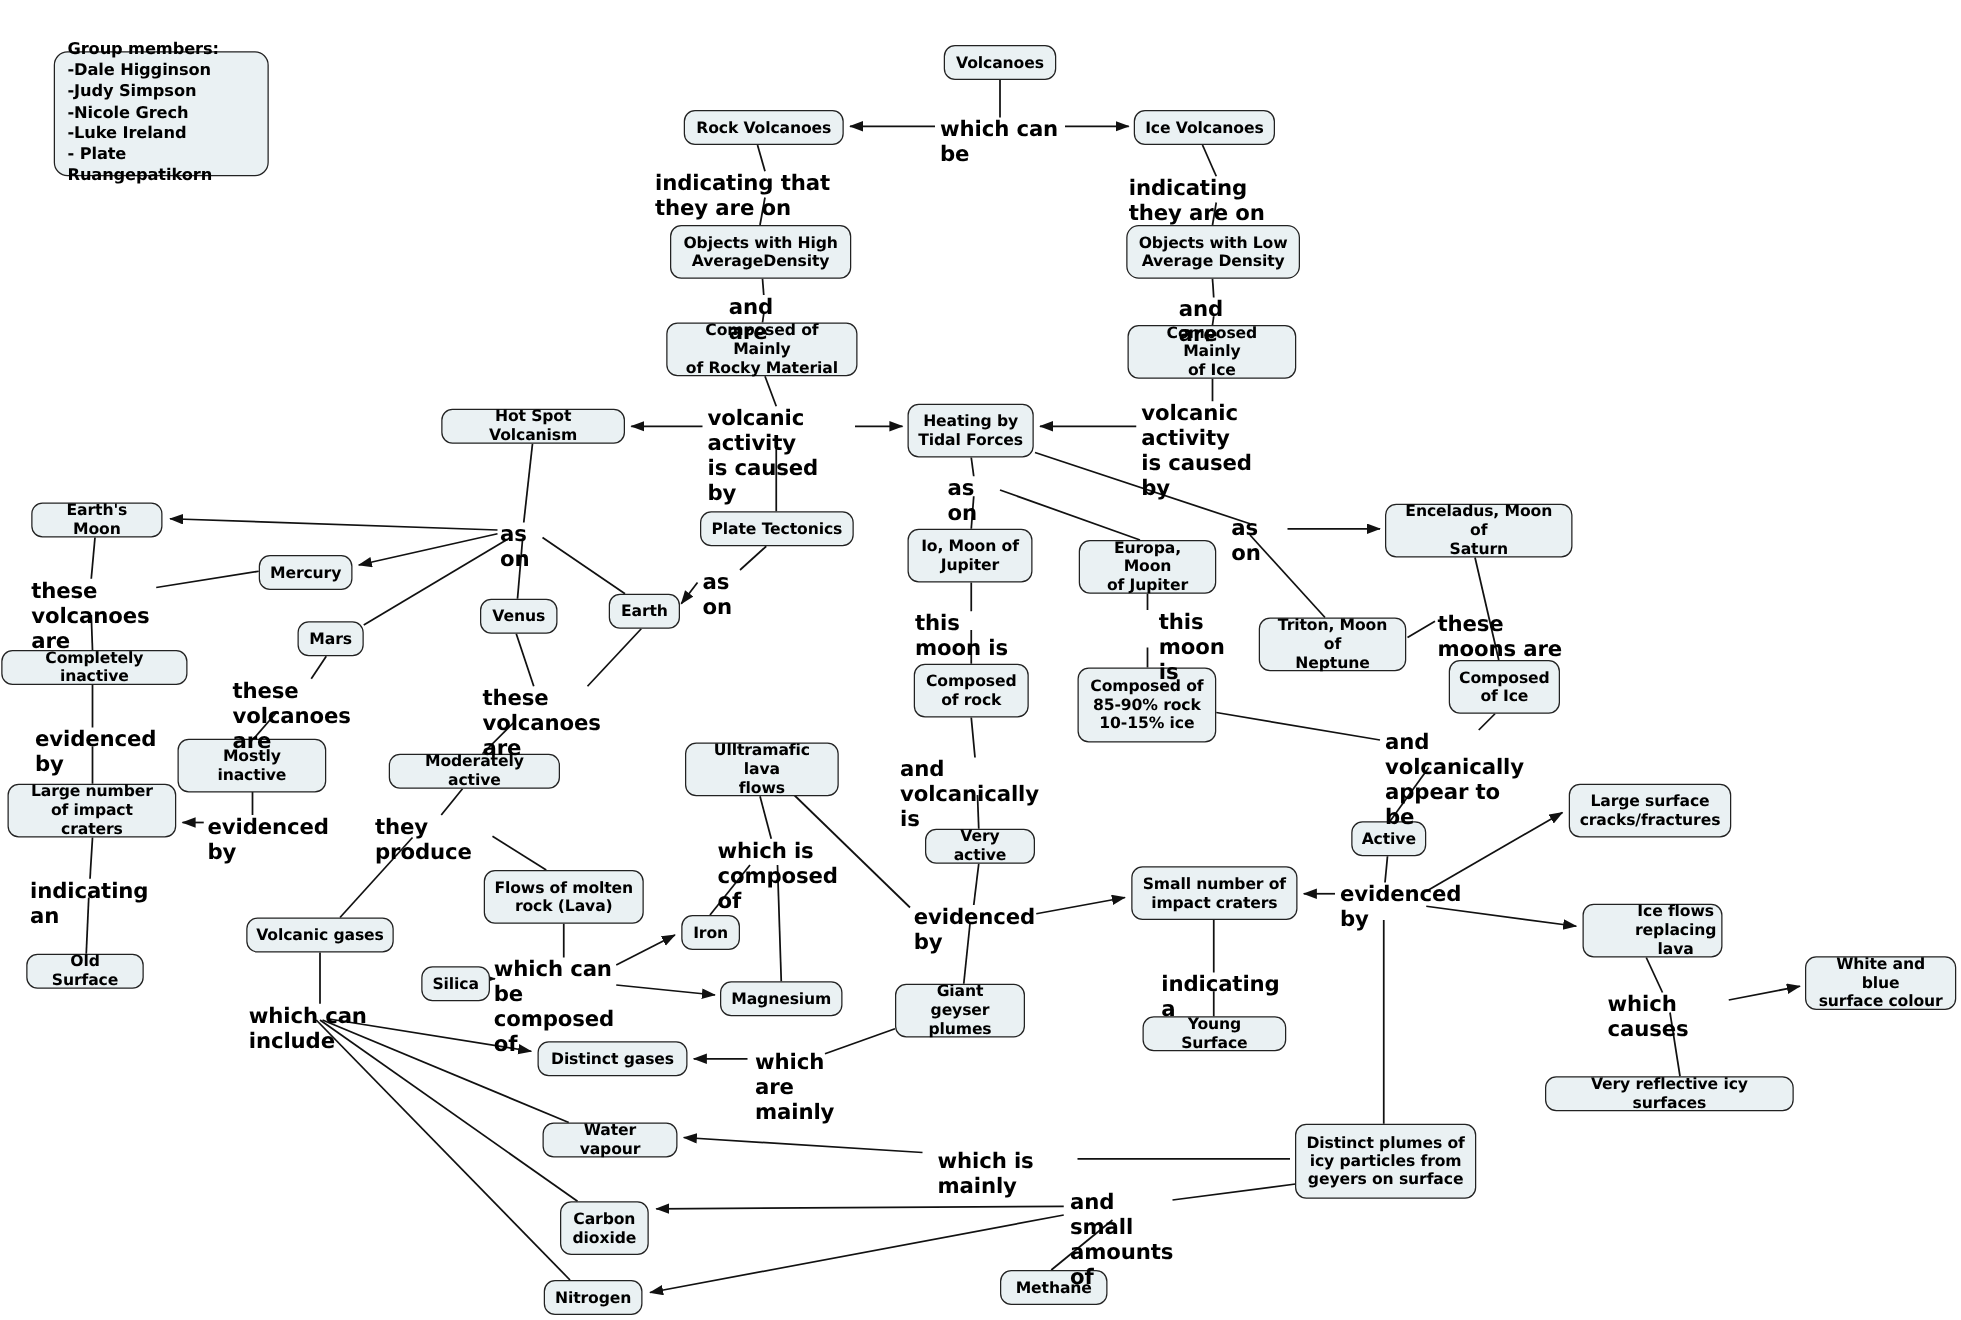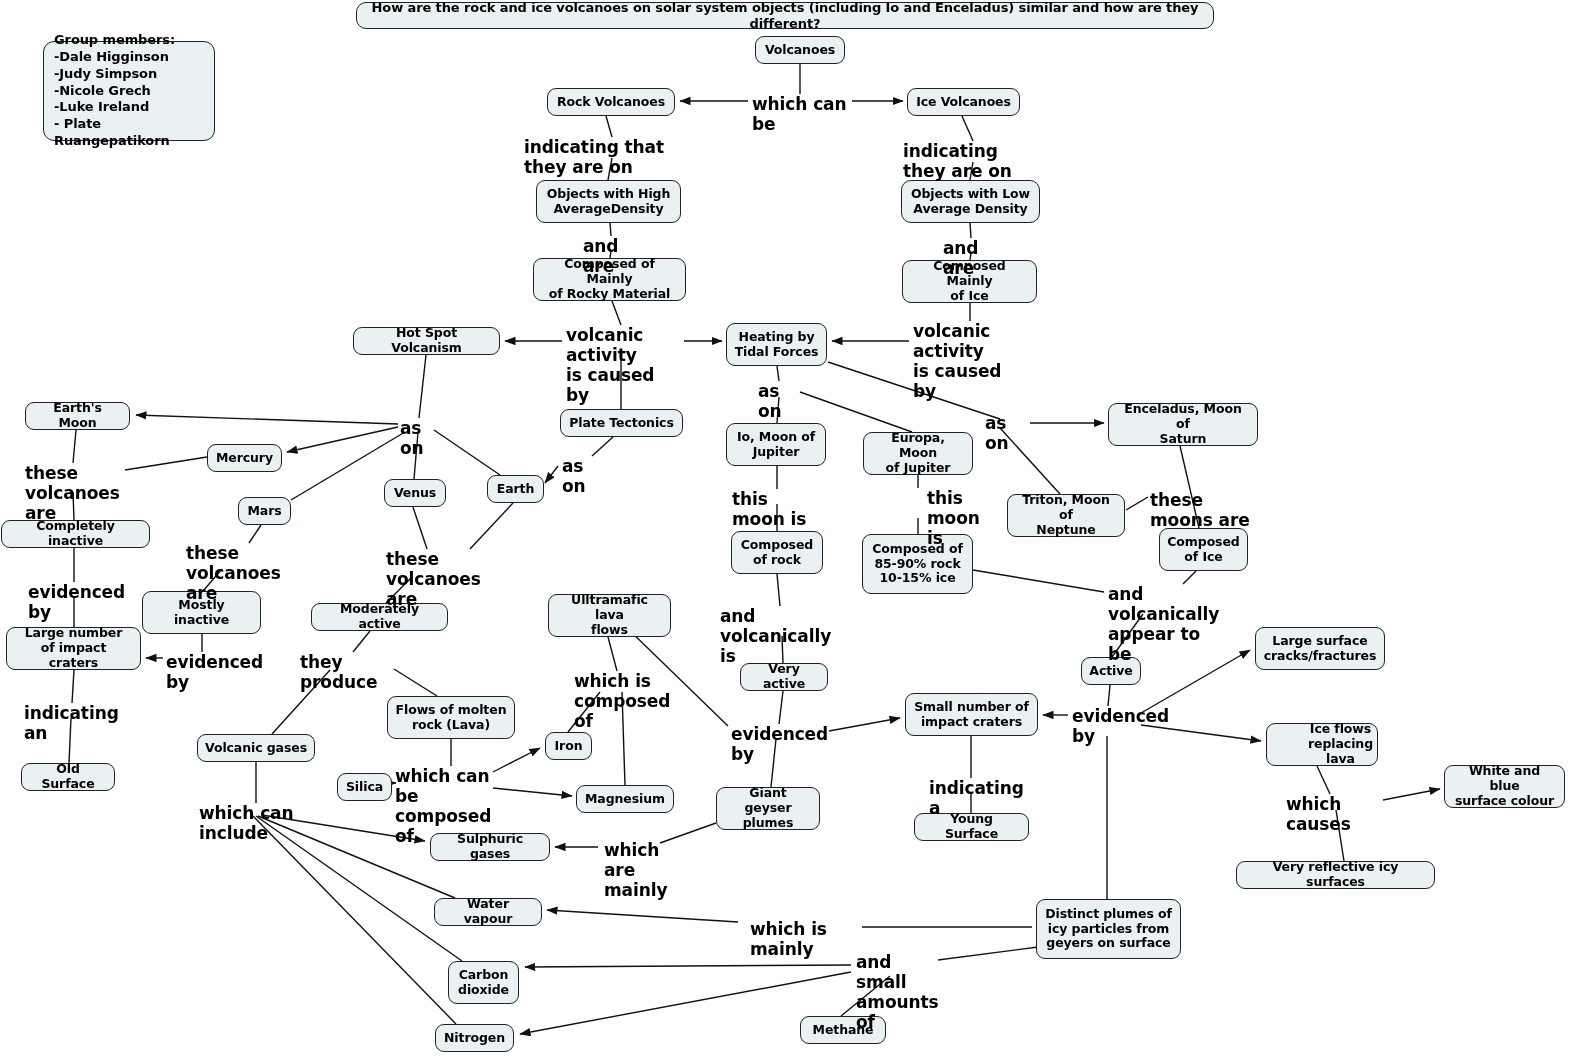--- a/index.html
+++ b/index.html
@@ -154,21 +154,20 @@
         <polyline points="1336,810 1344,861"></polyline>
         <polyline points="1032,927 862,927"></polyline>
         <polyline points="738,922 547,910" marker-end="url(#arrowhead)"></polyline>
         <polyline points="1038,947 938,960"></polyline>
         <polyline points="851,965 525,967" marker-end="url(#arrowhead)"></polyline>
         <polyline points="851,972 520,1034" marker-end="url(#arrowhead)"></polyline>
         <polyline points="841,1016 890,976"></polyline>
       </g>
   </svg>
 
-  <div class="node title" style="left:356px;top:2px;width:858px;height:27px;">How are the rock and ice volcanoes on solar system objects (including Io and Enceladus) similar and how are they different?</div>
 
   <div class="node members" style="left:43px;top:41px;width:172px;height:100px;">     Group members:
 -Dale Higginson
 -Judy Simpson
 -Nicole Grech
 -Luke Ireland
 - Plate Ruangepatikorn</div>
 
   <div id="node-layer">
       <div class="node" style="left: 755px; top: 36px; width: 90px; height: 28px;">Volcanoes</div>
@@ -230,21 +229,21 @@
       <div class="node" style="left: 1255px; top: 627px; width: 130px; height: 43px;">Large surface
 cracks/fractures</div>
       <div class="node" style="left: 1266px; top: 723px; width: 112px; height: 43px; padding-left: 44px;">Ice flows
 replacing lava</div>
       <div class="node" style="left: 1444px; top: 765px; width: 121px; height: 43px;">White and blue
 surface colour</div>
       <div class="node" style="left: 1236px; top: 861px; width: 199px; height: 28px;">Very reflective icy surfaces</div>
       <div class="node" style="left: 1036px; top: 899px; width: 145px; height: 60px;">Distinct plumes of
 icy particles from
 geyers on surface</div>
-      <div class="node" style="left: 430px; top: 833px; width: 120px; height: 28px;">Sulphuric gases</div>
+      <div class="node" style="left: 430px; top: 833px; width: 120px; height: 28px;">Distinct gases</div>
       <div class="node" style="left: 434px; top: 898px; width: 108px; height: 28px;">Water vapour</div>
       <div class="node" style="left: 448px; top: 961px; width: 71px; height: 43px;">Carbon
 dioxide</div>
       <div class="node" style="left: 435px; top: 1024px; width: 79px; height: 28px;">Nitrogen</div>
       <div class="node" style="left: 800px; top: 1016px; width: 86px; height: 28px;">Methane</div>
     </div>
   <div id="label-layer">
       <div class="linklabel" style="left: 752px; top: 94px; width: 96px;">which can be</div>
       <div class="linklabel" style="left: 524px; top: 137px; width: 172px;">indicating that they are on</div>
       <div class="linklabel" style="left: 903px; top: 141px; width: 142px;">indicating they are on</div>

